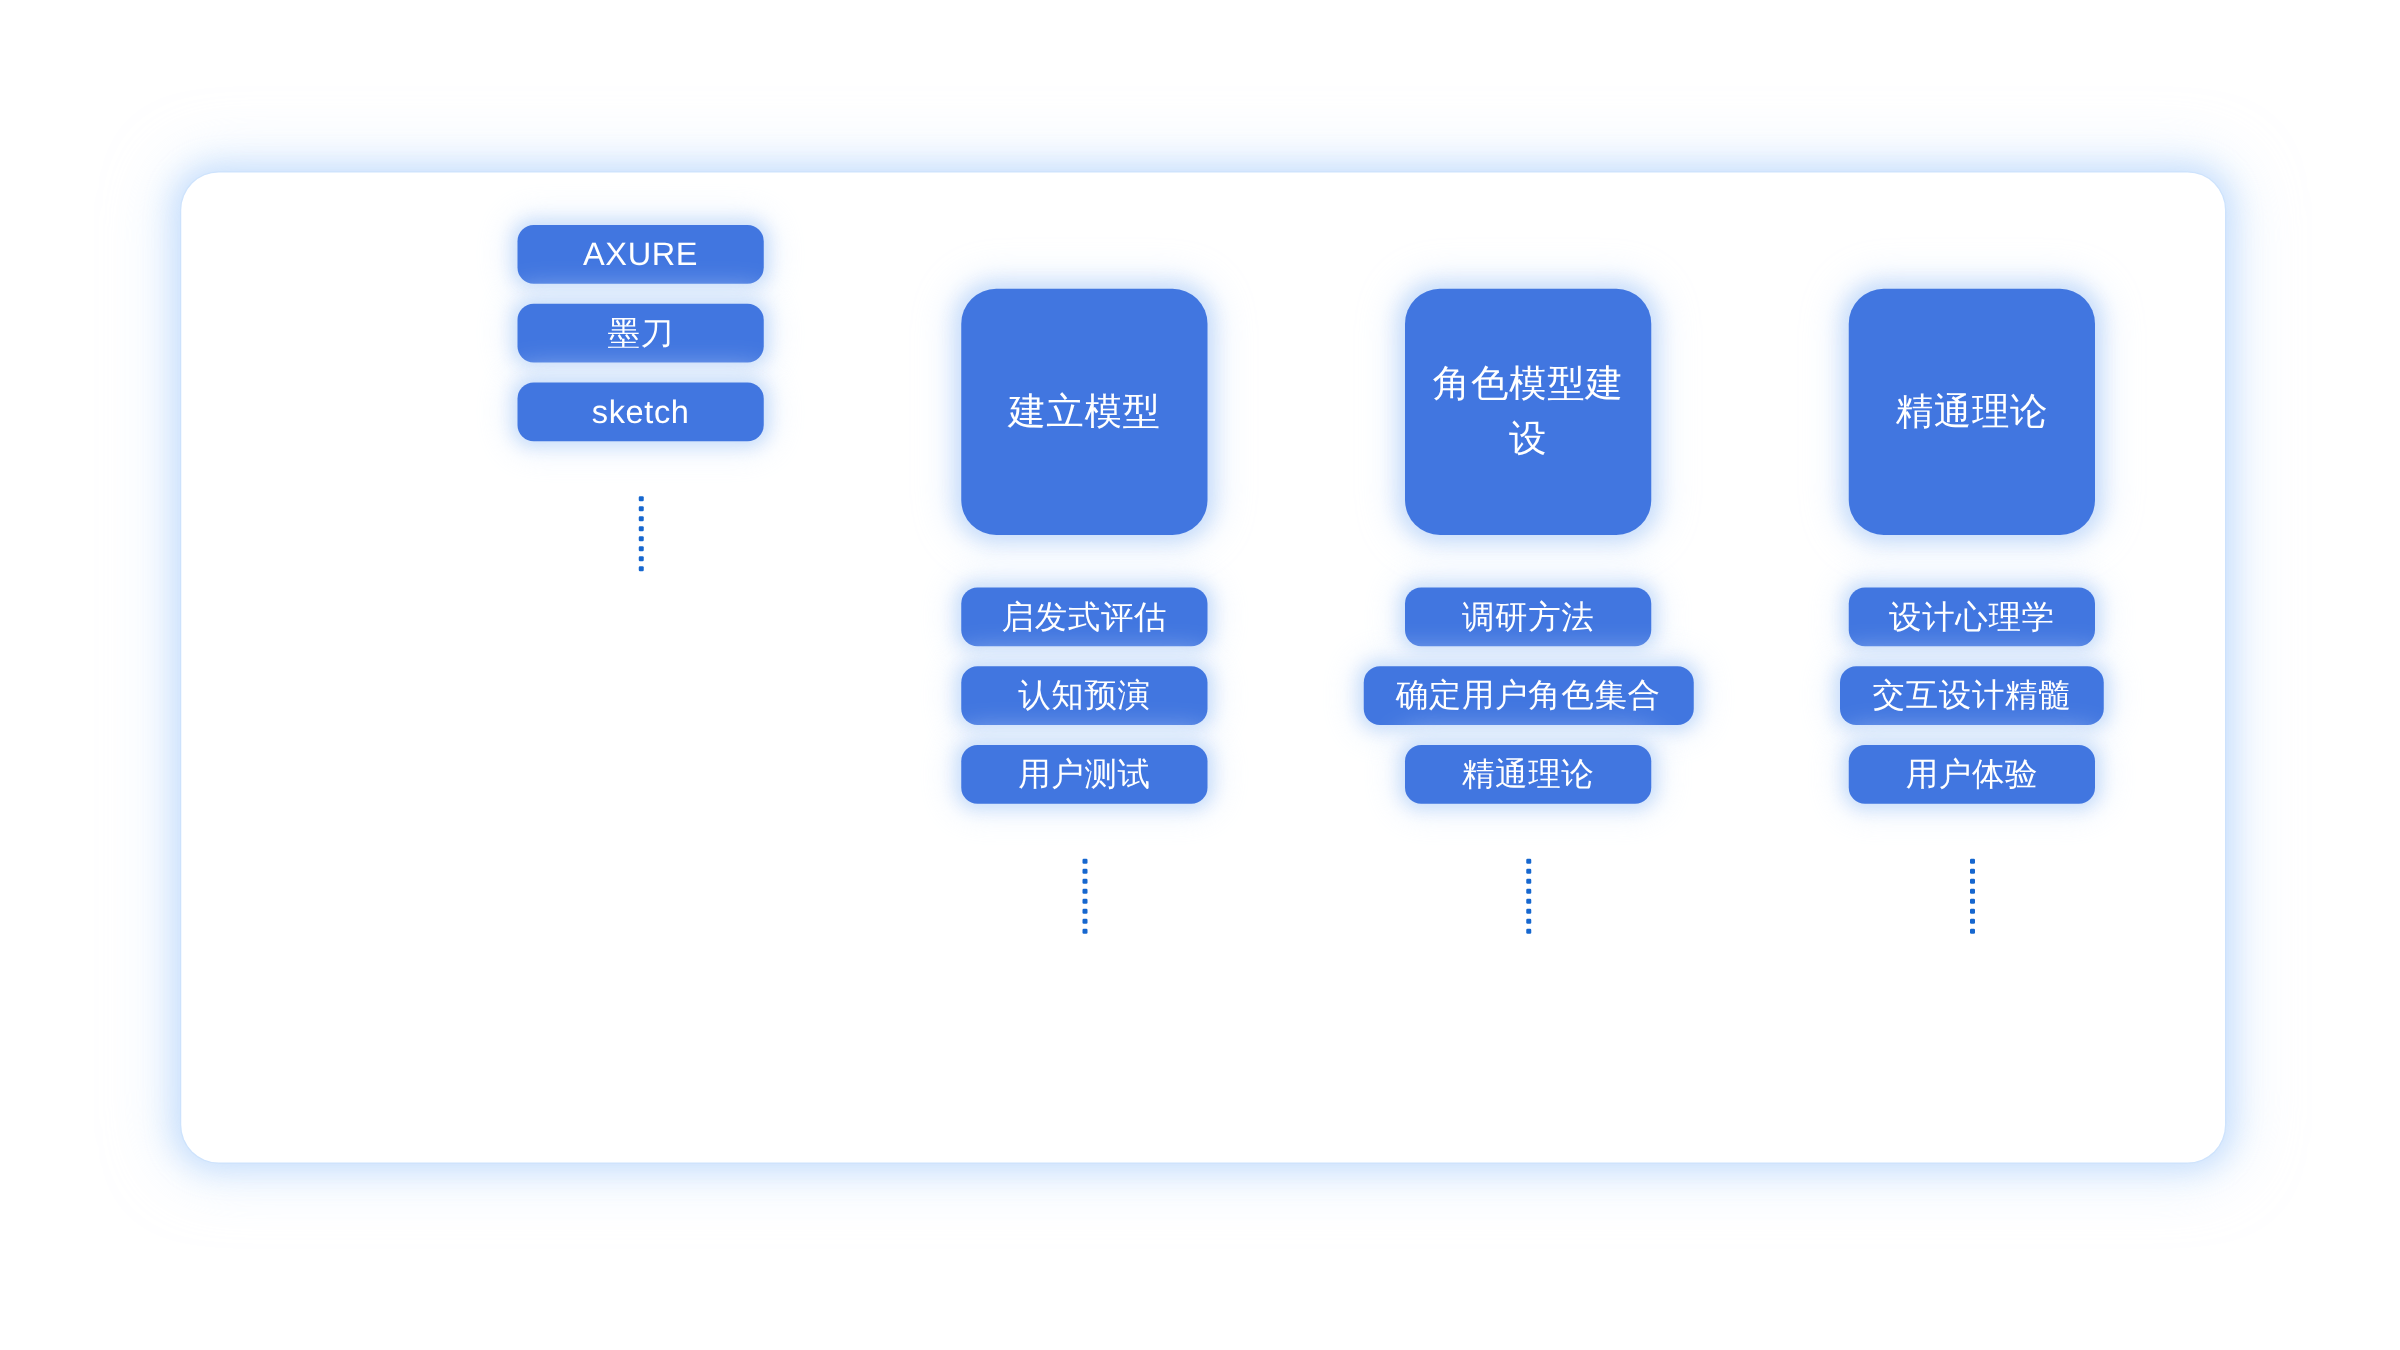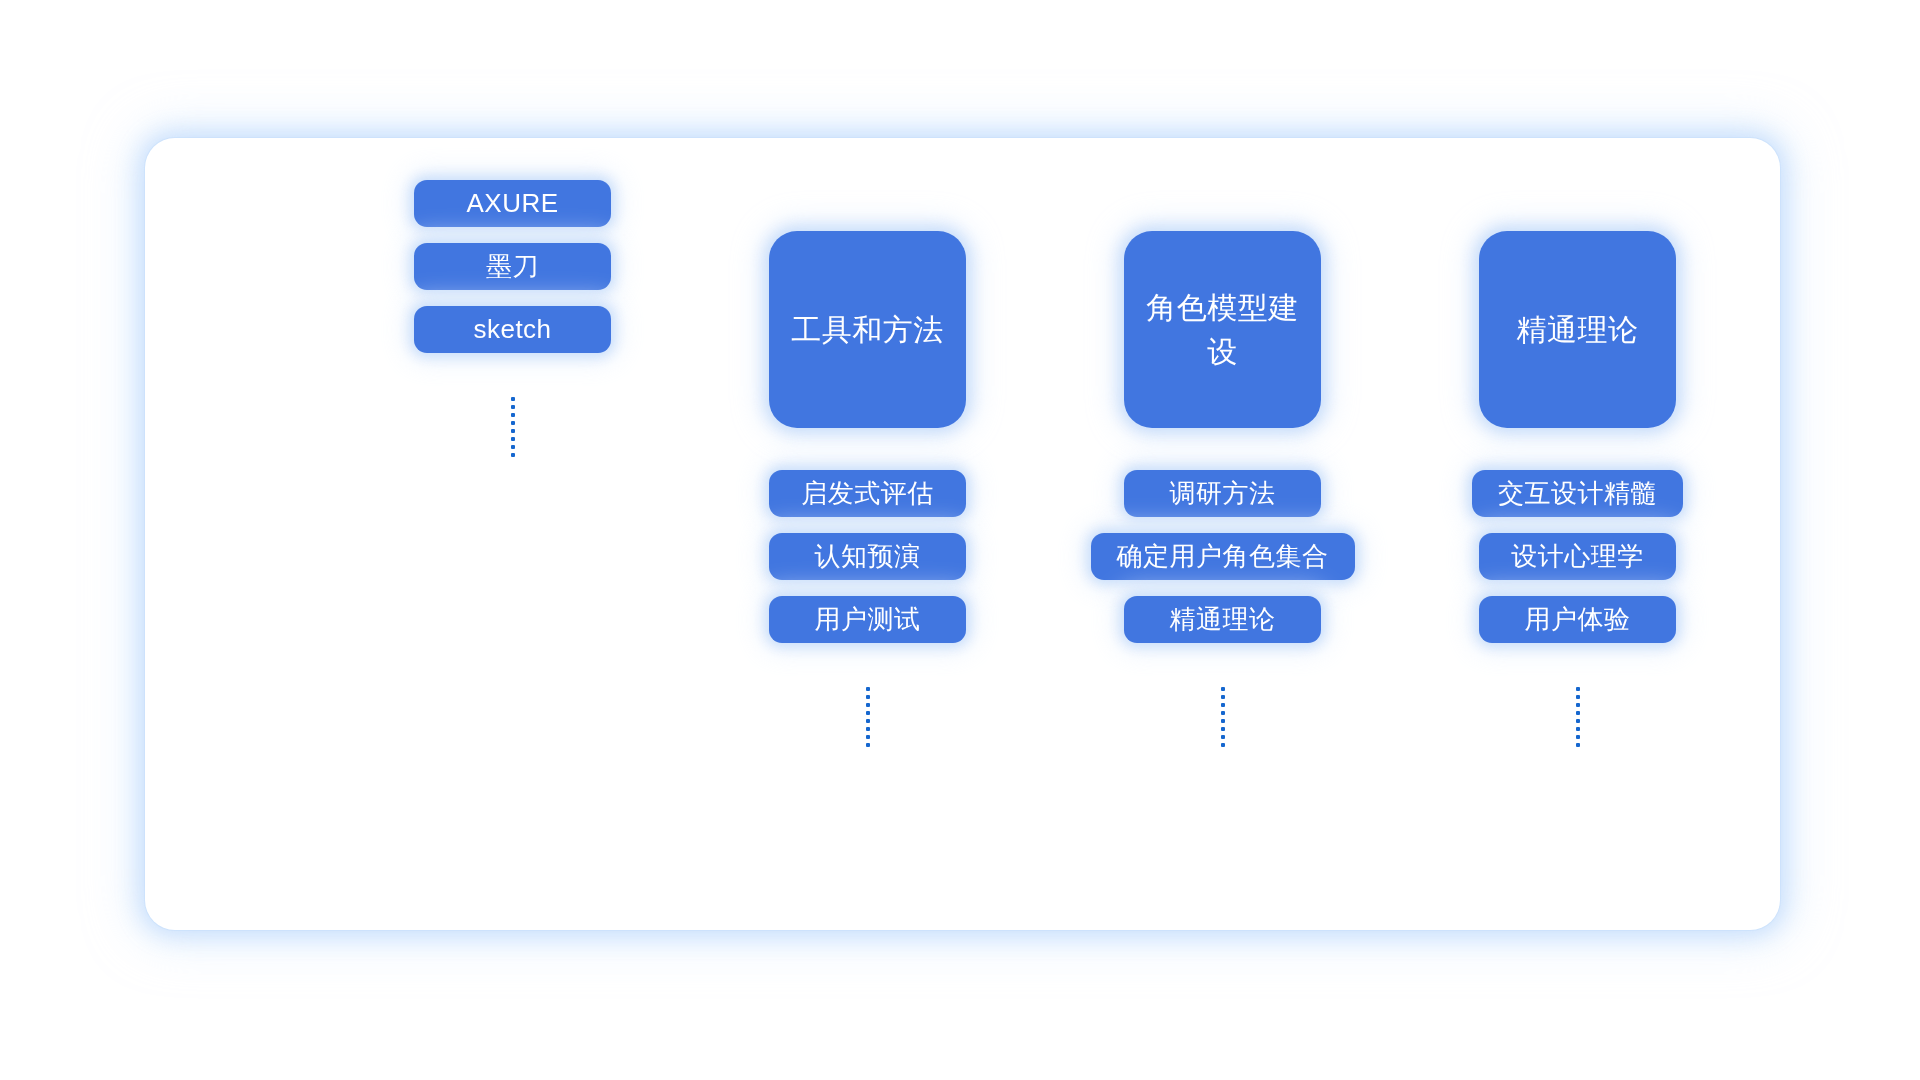--- a/index.html
+++ b/index.html
@@ -140,21 +140,21 @@
           <span class="dot"></span>
           <span class="dot"></span>
           <span class="dot"></span>
           <span class="dot"></span>
           <span class="dot"></span>
           <span class="dot"></span>
         </div>
       </div>
 
       <div class="column">
-        <div class="top-card">工具和方法</div>
+        <div class="top-card">建立模型</div>
         <div class="pill-stack">
           <div class="pill">启发式评估</div>
           <div class="pill">认知预演</div>
           <div class="pill">用户测试</div>
         </div>
         <div class="ellipsis">
           <span class="dot"></span>
           <span class="dot"></span>
           <span class="dot"></span>
           <span class="dot"></span>
@@ -180,22 +180,22 @@
           <span class="dot"></span>
           <span class="dot"></span>
           <span class="dot"></span>
           <span class="dot"></span>
         </div>
       </div>
 
       <div class="column">
         <div class="top-card">精通理论</div>
         <div class="pill-stack">
+          <div class="pill">设计心理学</div>
           <div class="pill">交互设计精髓</div>
-          <div class="pill">设计心理学</div>
           <div class="pill">用户体验</div>
         </div>
         <div class="ellipsis">
           <span class="dot"></span>
           <span class="dot"></span>
           <span class="dot"></span>
           <span class="dot"></span>
           <span class="dot"></span>
           <span class="dot"></span>
           <span class="dot"></span>

